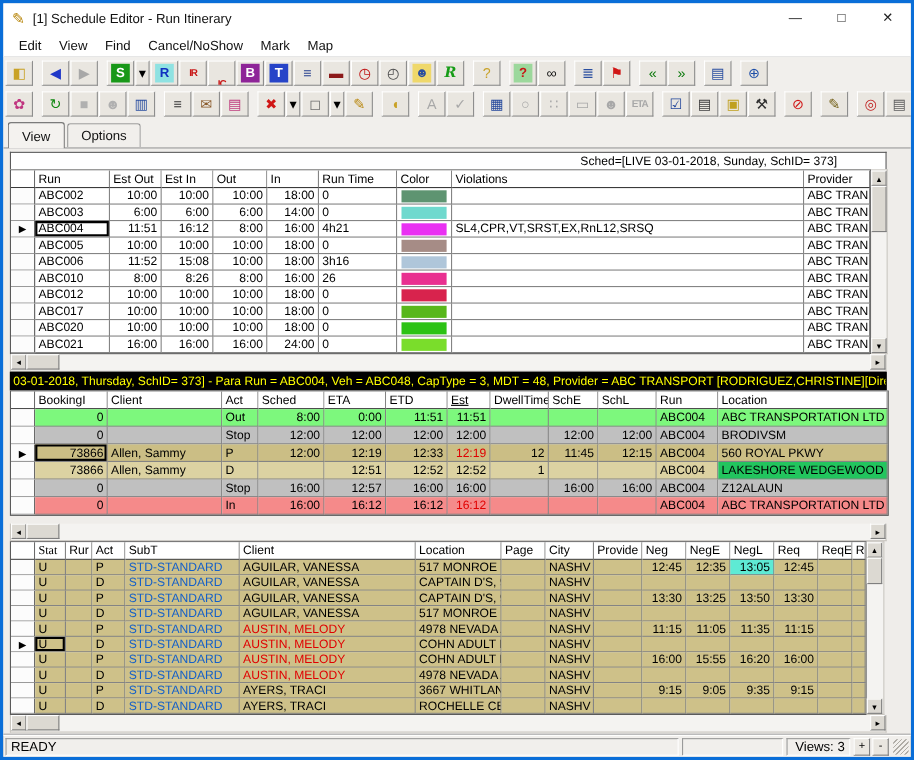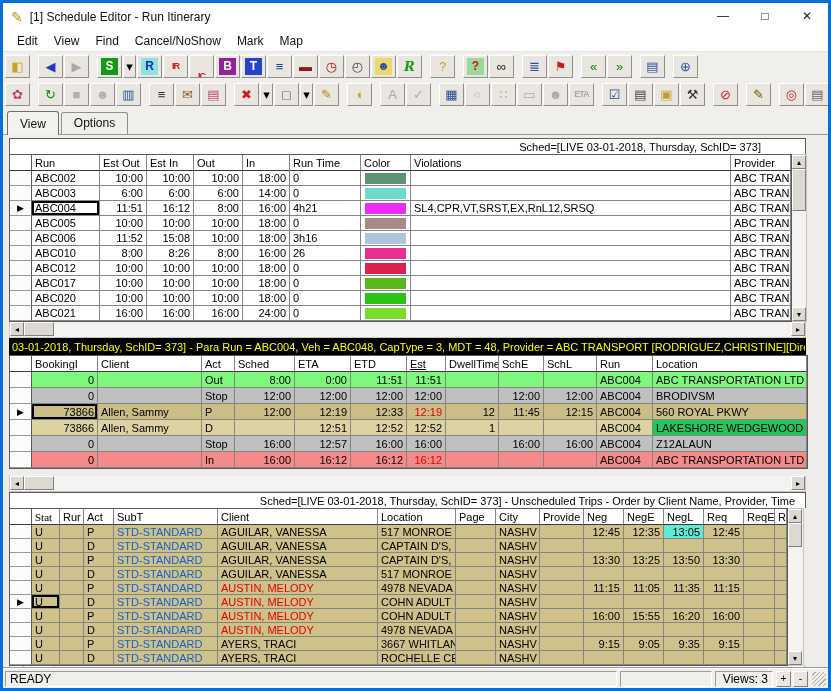--- a/index.html
+++ b/index.html
@@ -284,21 +284,21 @@
     </div>
 
   <div class="tabrow">
     <div class="tab active">View</div>
     <div class="tab">Options</div>
   </div>
 
   <div class="content">
 
     <div class="gridwrap">
-      <div class="gtitle tright">Sched=[LIVE 03-01-2018, Thursday, SchID= 373]</div>
+      <div class="gtitle tright">Sched=[LIVE 03-01-2018, Sunday, SchID= 373]</div>
       <div class="gbody">
         <div class="gtable">
             <div class="grow">
               <div class="gsel ghcell" style="height: 16px;"></div>
               <div class="gcell ghcell" style="width: 68px; height: 16px;">Run</div>
               <div class="gcell ghcell" style="width: 47px; height: 16px;">Est Out</div>
               <div class="gcell ghcell" style="width: 47px; height: 16px;">Est In</div>
               <div class="gcell ghcell" style="width: 49px; height: 16px;">Out</div>
               <div class="gcell ghcell" style="width: 47px; height: 16px;">In</div>
               <div class="gcell ghcell" style="width: 71px; height: 16px;">Run Time</div>
@@ -576,21 +576,20 @@
       <div class="spacer6"></div>
       <div class="hscroll">
         <div class="sbtn">◂</div>
         <div class="hthumb" style="width:30px"></div>
         <div class="htrack"></div>
         <div class="sbtn">▸</div>
       </div>
     </div>
 
     <div class="gridwrap">
-      <div class="gtitle bright">Sched=[LIVE 03-01-2018, Thursday, SchID= 373] - Unscheduled Trips - Order by Client Name, Provider, Time</div>
       <div class="gbody">
         <div class="gtable">
             <div class="grow">
               <div class="gsel ghcell" style="height: 16px;"></div>
               <div class="gcell ghcell" style="width: 28px; height: 16px; font-family: Liberation Serif, serif;">Stat</div>
               <div class="gcell ghcell" style="width: 24px; height: 16px;">Rur</div>
               <div class="gcell ghcell" style="width: 30px; height: 16px;">Act</div>
               <div class="gcell ghcell" style="width: 104px; height: 16px;">SubT</div>
               <div class="gcell ghcell" style="width: 160px; height: 16px;">Client</div>
               <div class="gcell ghcell" style="width: 78px; height: 16px;">Location</div>

